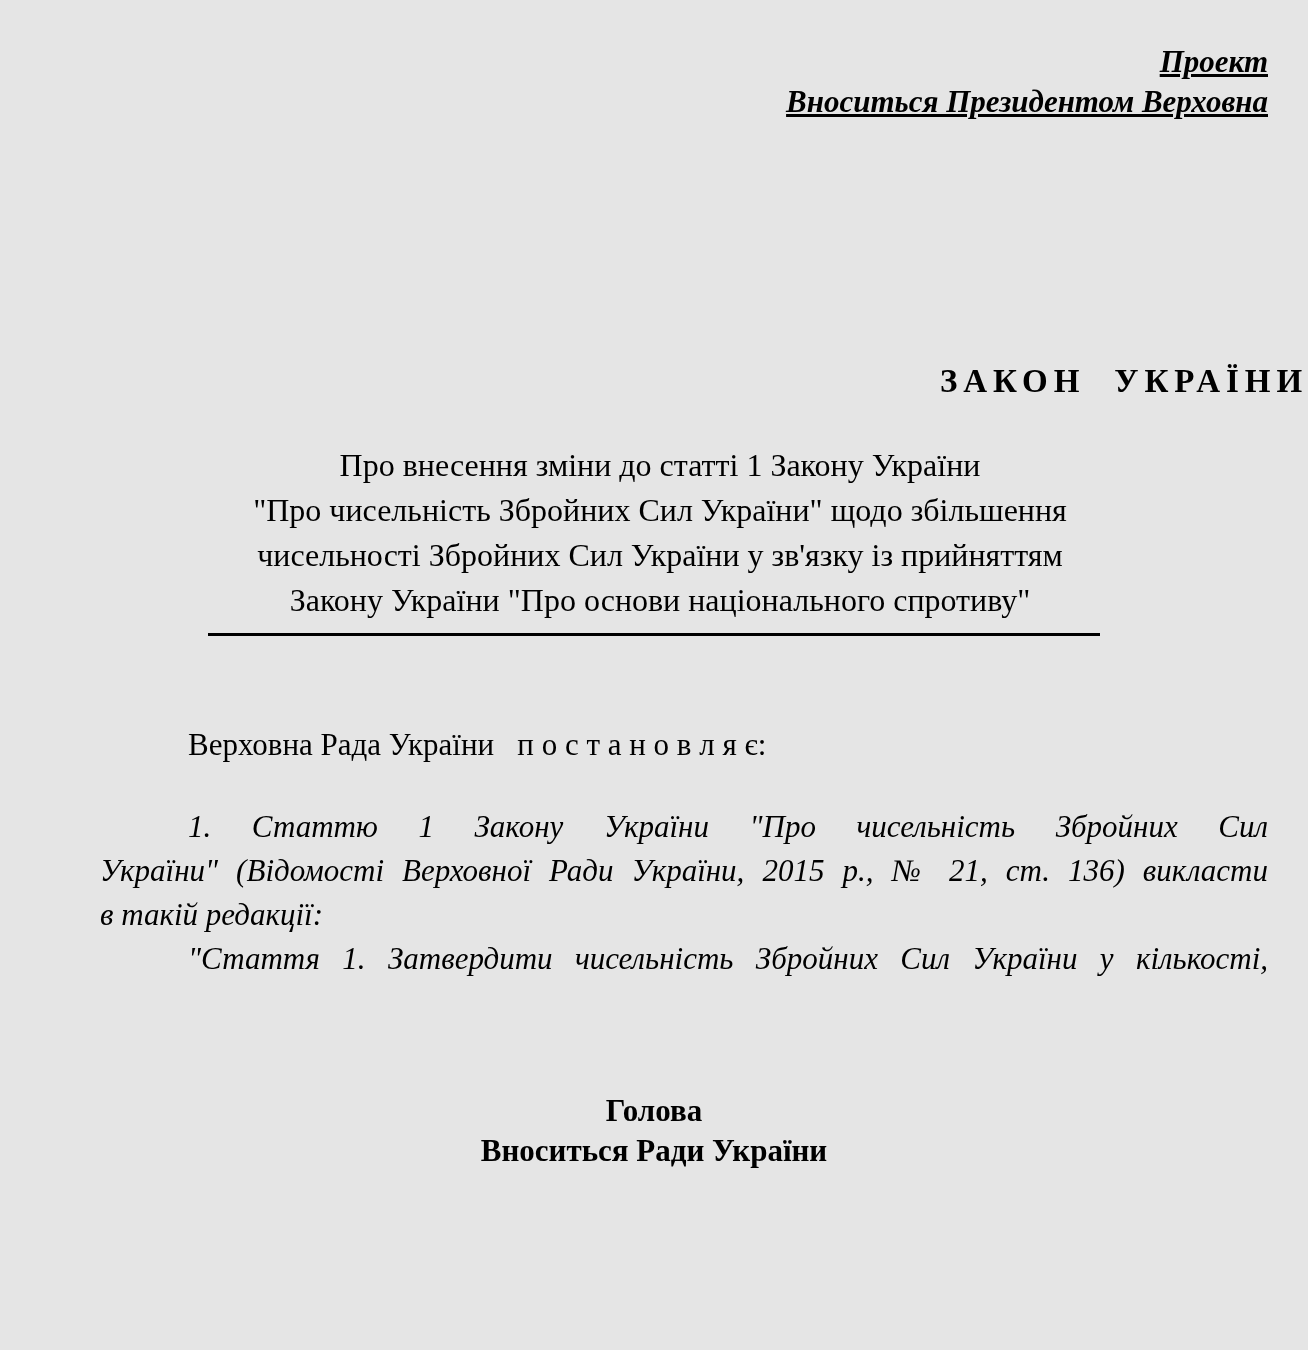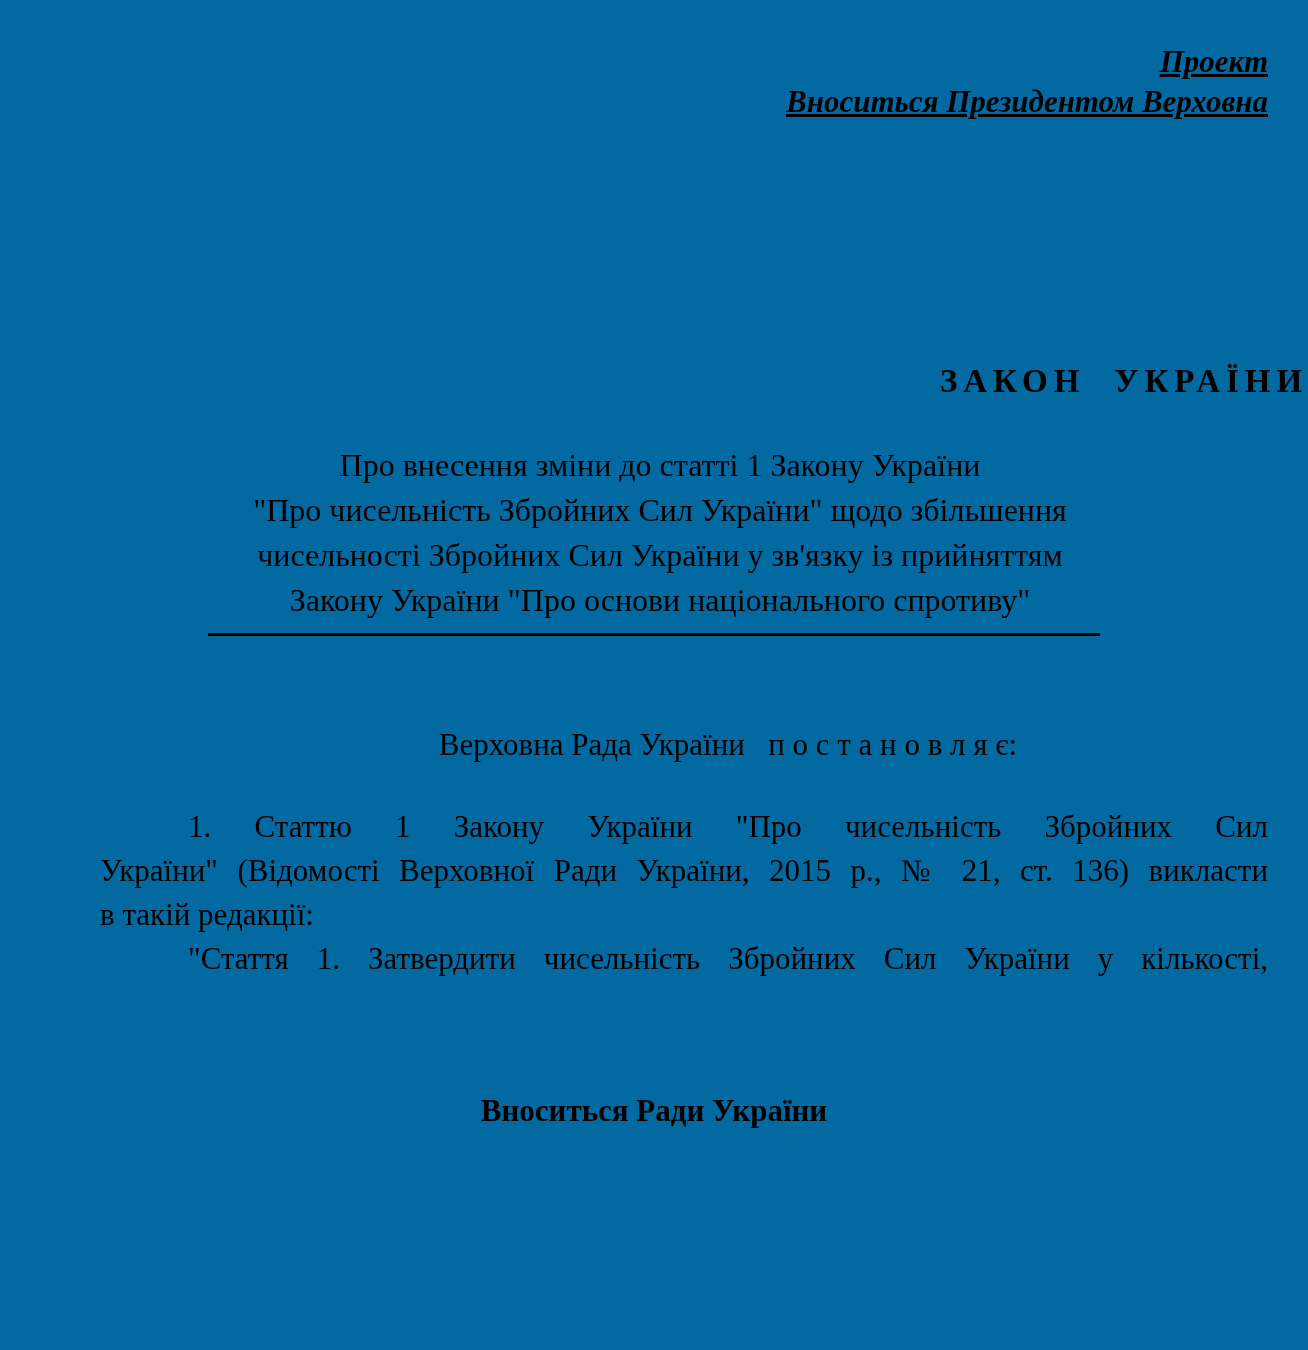--- a/index.html
+++ b/index.html
@@ -7,21 +7,21 @@
   body {
     width: 1308px;
     height: 1350px;
     font-family: "Liberation Serif", "DejaVu Serif", serif;
     color: #000000;
   }
   .page {
     width: 1308px;
     height: 1350px;
     overflow: hidden;
-    background: #0369a1;
+    background: #e5e5e5;
   }
 
   
   .header-note {
     margin-top: 42px;
     padding-right: 40px;
     text-align: right;
     font-size: 31px;
     line-height: 40px;
     font-weight: bold;
@@ -59,25 +59,25 @@
 
   
   .body-block {
     font-size: 31px;
     line-height: 44px;
   }
   .resolution {
     margin: 87px 40px 0 100px;
     padding-left: 88px;
     white-space: pre-wrap;
-    text-align: center;
   }
   .para {
     margin-left: 100px;
     margin-right: 40px;
+    font-style: italic;
   }
   .para-1 { margin-top: 38px; }
   .para-quote { margin-top: 0; }
   .para-2 { margin-top: 22px; }
   .line.just { text-align: justify; text-align-last: justify; }
   .line.indent { padding-left: 88px; }
 
   
   .signature {
     margin-top: 110px;
@@ -119,16 +119,17 @@
     </div>
 
     <div class="para para-quote">
       <div class="line just indent">"Стаття 1. Затвердити чисельність Збройних Сил України у кількості,</div>
     </div>
 
 
   </div>
 
   <div class="signature">
+    <div>Голова</div>
     <div>Вноситься Ради України</div>
   </div>
 
 </div>
 
 </body></html>

